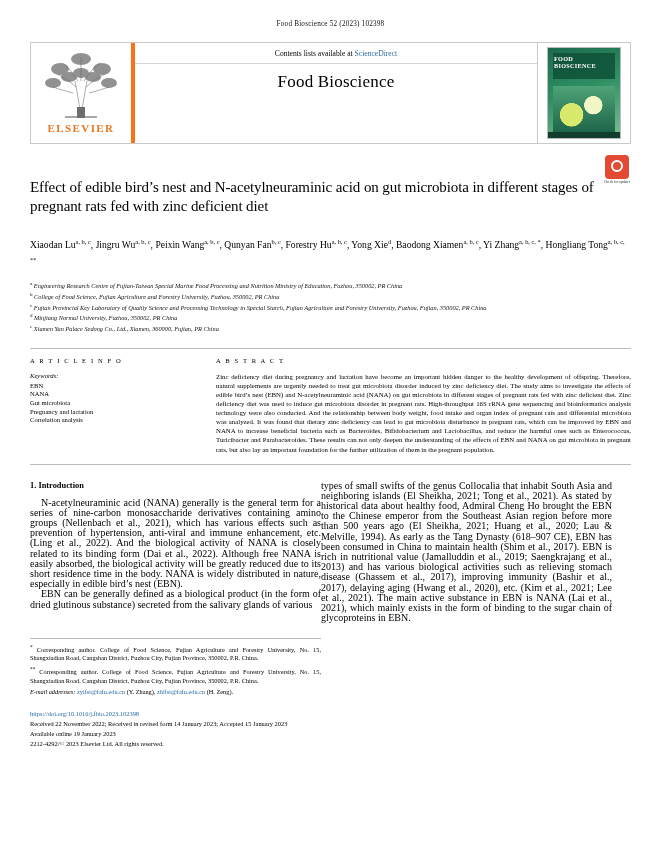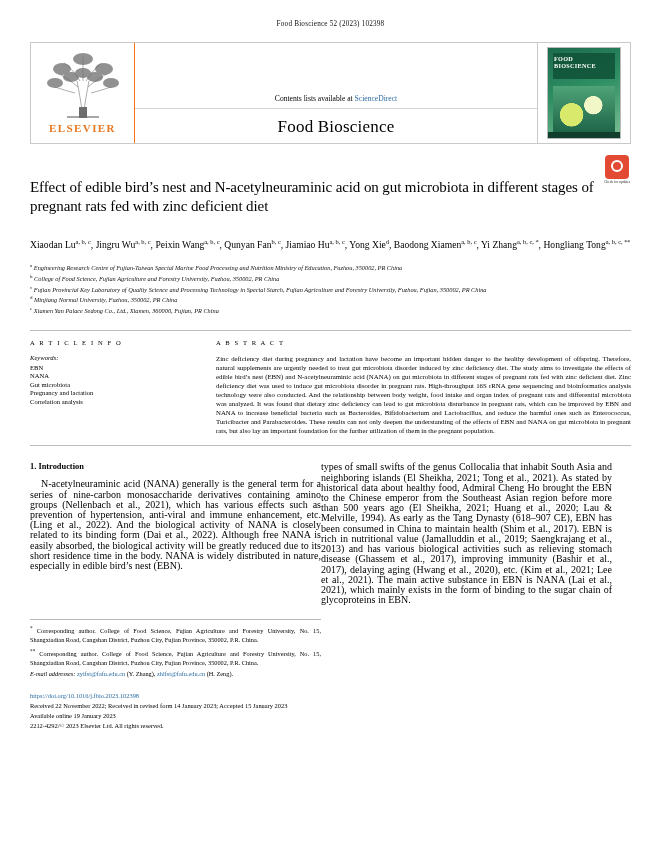--- a/index.html
+++ b/index.html
@@ -18,32 +18,32 @@
 
   
   .masthead{
     margin:14px 30px 0 30px;
     border:1px solid #c9c9c9;
     height:100px;
     display:flex;align-items:stretch;
     background:#fff;
   }
   .mast-left{
-    width:104px;border-right:1px solid #f97316;
+    width:104px;border-right:4px solid #f97316;
     display:flex;flex-direction:column;align-items:center;justify-content:flex-start;
     padding-top:4px;box-sizing:border-box;
   }
   .tree-svg{display:block;}
   .elsevier-word{
     font-family:"Liberation Serif",serif;
     font-size:11px;letter-spacing:1.4px;color:#E87722;font-weight:700;
     margin-top:1px;
   }
   .mast-center{
-    flex:1;display:flex;flex-direction:column;align-items:center;justify-content:flex-end;
+    flex:1;display:flex;flex-direction:column;align-items:center;justify-content:flex-start;
     padding:6px 0 0 0;
   }
   .contents-line{
     font-size:7.6px;border-bottom:1px solid #d5d5d5;width:100%;
     text-align:center;padding-bottom:5px;
   }
   .contents-line a{color:#2b6ca3;text-decoration:none;}
   .journal-name{
     font-size:17px;letter-spacing:.2px;padding:8px 0 6px 0;
   }
@@ -221,21 +221,21 @@
     <div class="cm-label">Check for updates</div>
   </div>
 
   <div class="title">Effect of edible bird’s nest and N-acetylneuraminic acid on gut microbiota in different stages of pregnant rats fed with zinc deficient diet</div>
 
   <div class="authors">
     <span><span>Xiaodan Lu</span><sup>a, b, c</sup></span>,
     <span><span>Jingru Wu</span><sup>a, b, c</sup></span>,
     <span><span>Peixin Wang</span><sup>a, b, c</sup></span>,
     <span><span>Qunyan Fan</span><sup>b, c</sup></span>,
-    <span><span>Jiamiao Hu</span><sup>a, b, c</sup></span>,
+    <span><span>Forestry Hu</span><sup>a, b, c</sup></span>,
     <span><span>Yong Xie</span><sup>d</sup></span>,
     <span><span>Baodong Xiamen</span><sup>a, b, c</sup></span>,
     <span><span>Yi Zhang</span><sup>a, b, c, *</sup></span>,
     <span><span>Hongliang Tong</span><sup>a, b, c, **</sup></span>
   </div>
 
   <div class="affils">
     <div><sup>a</sup> <span>Engineering Research Centre of Fujian-Taiwan Special Marine Food Processing and Nutrition Ministry of Education, Fuzhou, 350002, PR China</span></div>
     <div><sup>b</sup> <span>College of Food Science, Fujian Agriculture and Forestry University, Fuzhou, 350002, PR China</span></div>
     <div><sup>c</sup> <span>Fujian Provincial Key Laboratory of Quality Science and Processing Technology in Special Starch, Fujian Agriculture and Forestry University, Fuzhou, Fujian, 350002, PR China</span></div>
@@ -260,20 +260,21 @@
       <p>Zinc deficiency diet during pregnancy and lactation have become an important hidden danger to the healthy development of offspring. Therefore, natural supplements are urgently needed to treat gut microbiota disorder induced by zinc deficiency diet. The study aims to investigate the effects of edible bird’s nest (EBN) and N-acetylneuraminic acid (NANA) on gut microbiota in different stages of pregnant rats fed with zinc deficient diet. Zinc deficiency diet was used to induce gut microbiota disorder in pregnant rats. High-throughput 16S rRNA gene sequencing and bioinformatics analysis technology were also conducted. And the relationship between body weight, food intake and organ index of pregnant rats and differential microbiota was analyzed. It was found that dietary zinc deficiency can lead to gut microbiota disturbance in pregnant rats, which can be improved by EBN and NANA to increase beneficial bacteria such as Bacteroides, Bifidobacterium and Lactobacillus, and reduce the harmful ones such as Enterococcus, Turicibacter and Parabacteroides. These results can not only deepen the understanding of the effects of EBN and NANA on gut microbiota in pregnant rats, but also lay an important foundation for the further utilization of them in the pregnant population.</p>
     </div>
   </div>
 
   <div class="hr-bot"></div>
 
   <div class="body">
     <div class="col">
       <div class="h1">1. Introduction</div>
       <p>N-acetylneuraminic acid (NANA) generally is the general term for a series of nine-carbon monosaccharide derivatives containing amino groups (Nellenbach et al., 2021), which has various effects such as prevention of hypertension, anti-viral and immune enhancement, etc. (Ling et al., 2022). And the biological activity of NANA is closely related to its binding form (Dai et al., 2022). Although free NANA is easily absorbed, the biological activity will be greatly reduced due to its short residence time in the body. NANA is widely distributed in nature, especially in edible bird’s nest (EBN).</p>
+      <p>EBN can be generally defined as a biological product (in the form of dried glutinous substance) secreted from the salivary glands of various</p>
     </div>
     <div class="col">
       <p class="noind">types of small swifts of the genus Collocalia that inhabit South Asia and neighboring islands (El Sheikha, 2021; Tong et al., 2021). As stated by historical data about healthy food, Admiral Cheng Ho brought the EBN to the Chinese emperor from the Southeast Asian region before more than 500 years ago (El Sheikha, 2021; Huang et al., 2020; Lau &amp; Melville, 1994). As early as the Tang Dynasty (618–907 CE), EBN has been consumed in China to maintain health (Shim et al., 2017). EBN is rich in nutritional value (Jamalluddin et al., 2019; Saengkrajang et al., 2013) and has various biological activities such as relieving stomach disease (Ghassem et al., 2017), improving immunity (Bashir et al., 2017), delaying aging (Hwang et al., 2020), etc. (Kim et al., 2021; Lee et al., 2021). The main active substance in EBN is NANA (Lai et al., 2021), which mainly exists in the form of binding to the sugar chain of glycoproteins in EBN.</p>
     </div>
   </div>
 
   <div class="fnrule"></div>
   <div class="footnotes">
     <div class="fn">
       <sup>*</sup>

